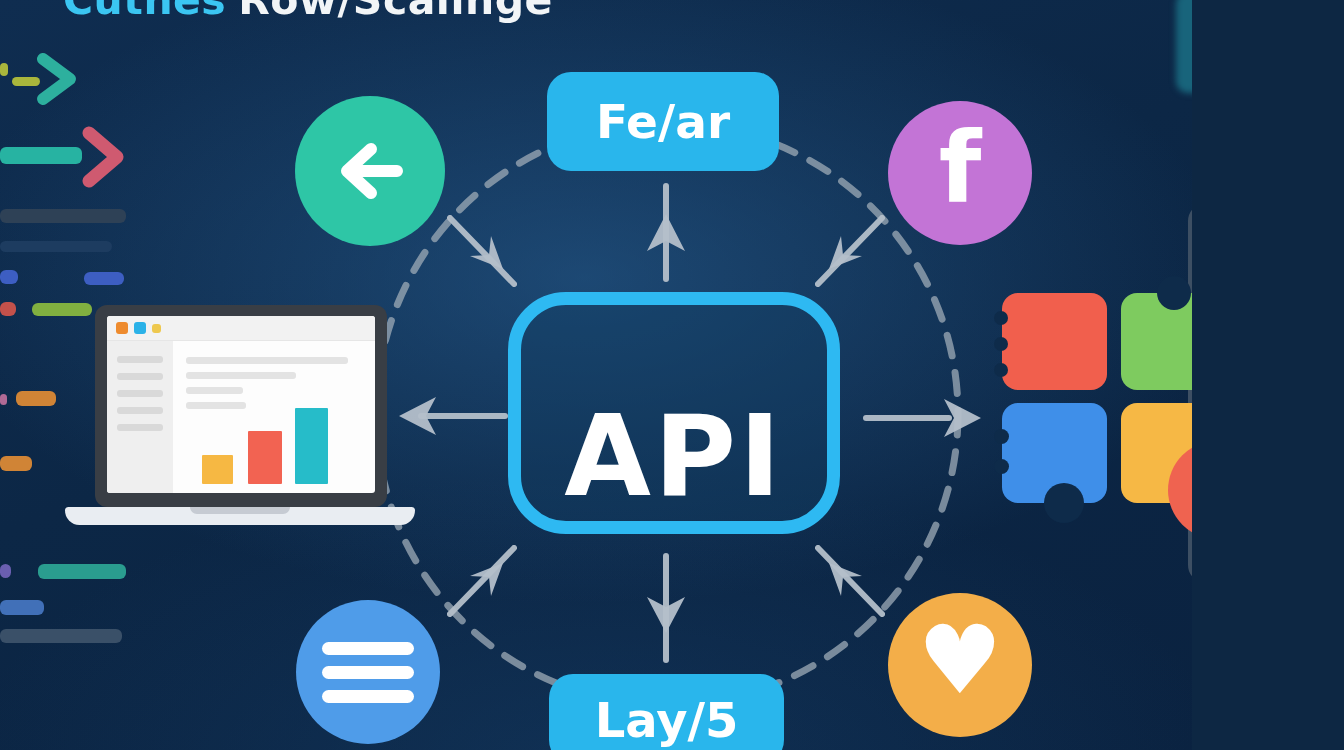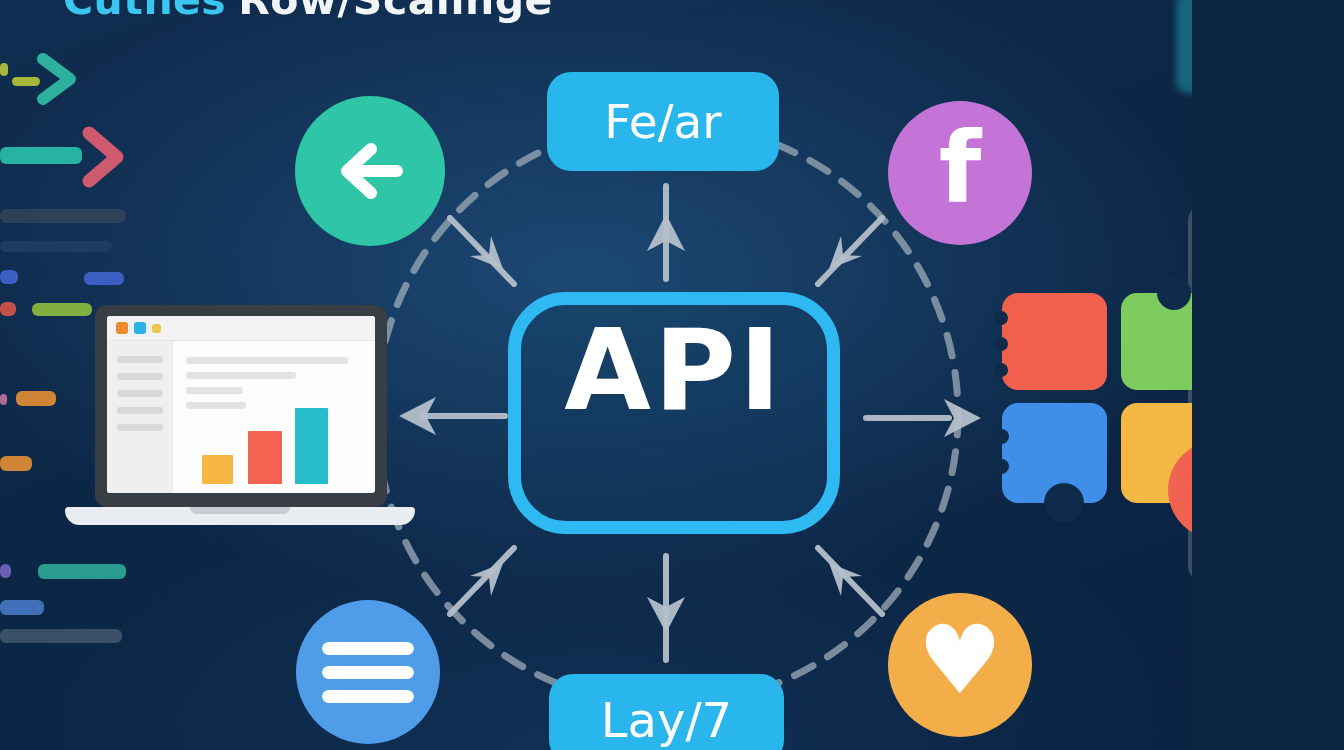--- a/index.html
+++ b/index.html
@@ -22,24 +22,24 @@
   .arrows line{stroke:#b4bfca;stroke-width:6;stroke-linecap:round;opacity:.95;}
   .arrows path{fill:#b4bfca;opacity:.95;}
   
   .title{position:absolute;left:63px;top:-20px;z-index:5;margin:0;font-size:41px;font-weight:800;letter-spacing:.5px;line-height:1;white-space:nowrap;}
   .t-hi{color:#3bc6f2;}
   .t-rest{color:#f2f5f7;margin-left:12px;}
   
   .api-box{left:508px;top:292px;width:332px;height:242px;z-index:2;
     border:13px solid #2eb9f2;border-radius:58px;box-sizing:border-box;
     background:rgba(18,63,99,.35);
-    display:flex;align-items:flex-start;justify-content:center;}
+    display:flex;align-items:flex-end;justify-content:center;}
   .api-box span{color:#fff;font-size:112px;font-weight:800;letter-spacing:3px;}
   
-  .pill-box{z-index:2;border-radius:24px;display:flex;align-items:center;justify-content:center;color:#fff;font-weight:400;}
+  .pill-box{z-index:2;border-radius:24px;display:flex;align-items:center;justify-content:center;color:#fff;font-weight:700;}
   .box-top{left:547px;top:72px;width:232px;height:99px;font-size:47px;}
   .box-bottom{left:549px;top:674px;width:235px;height:90px;font-size:48px;align-items:flex-start;padding-top:18px;box-sizing:border-box;}
   .corner-box{left:1176px;top:-8px;width:182px;height:101px;z-index:2;border-radius:12px;
     filter:blur(3px);display:flex;align-items:center;color:#d5ecf2;font-size:42px;font-weight:700;padding-left:30px;box-sizing:border-box;}
   
   .circle{z-index:2;border-radius:50%;display:flex;align-items:center;justify-content:center;}
   .node-teal{left:295px;top:96px;width:150px;height:150px;}
   .node-purple{left:888px;top:101px;width:144px;height:144px;}
   .node-blue{left:296px;top:600px;width:144px;height:144px;flex-direction:column;gap:11px;}
   .node-orange{left:888px;top:593px;width:144px;height:144px;}
@@ -158,21 +158,21 @@
   </div>
 
   <div class="api-box abs">
     <span>API</span>
   </div>
 
   <div class="pill-box box-top abs" style="background: rgb(41, 182, 236);">
     <span>Fe/ar</span>
   </div>
   <div class="pill-box box-bottom abs" style="background: rgb(41, 182, 236);">
-    <span>Lay/7</span>
+    <span>Lay/5</span>
   </div>
 
   <div class="circle node-teal abs" style="background: rgb(46, 198, 166);">
     <svg width="86" height="86" viewBox="0 0 86 86">
       <path d="M70 43 H22 M44 21 L20 43 L44 65" fill="none" stroke="#ffffff" stroke-width="12" stroke-linecap="round" stroke-linejoin="round"></path>
     </svg>
   </div>
   <div class="circle node-purple abs" style="background: rgb(195, 116, 214);">
     <span class="f-glyph">f</span>
   </div>

